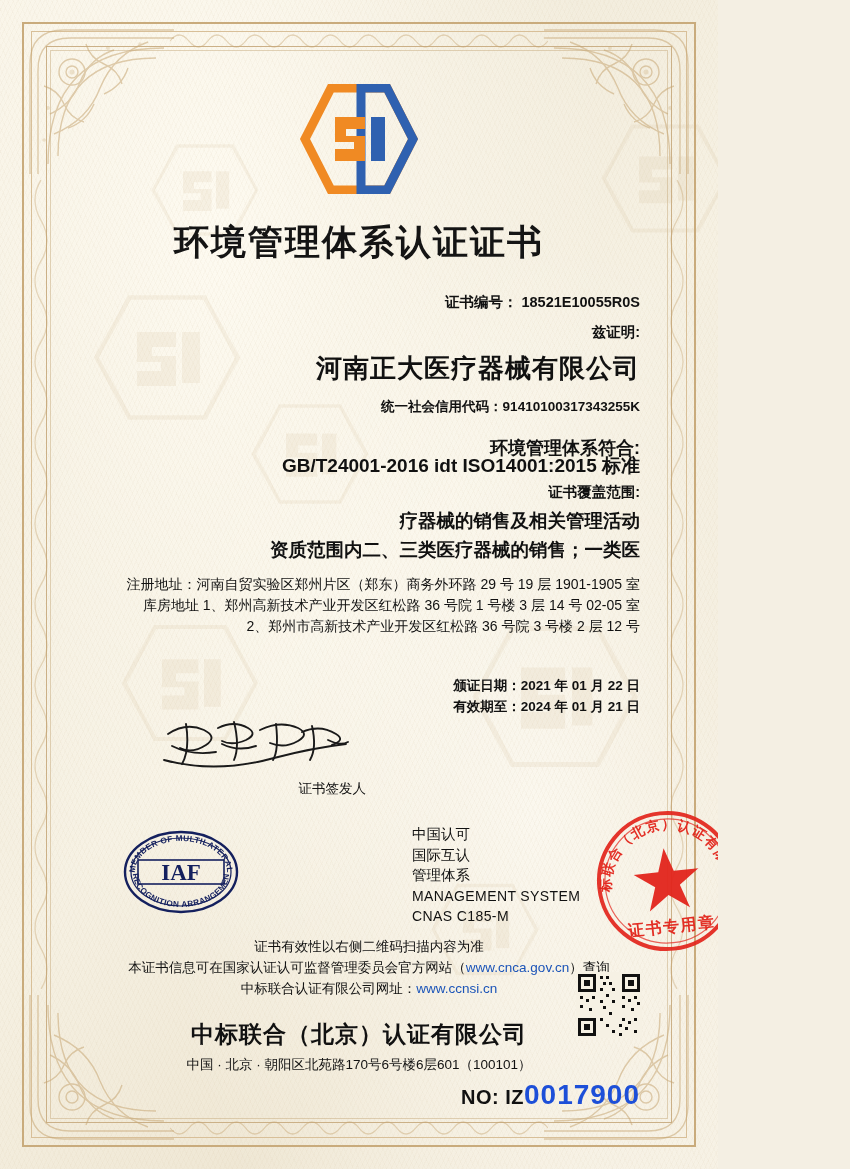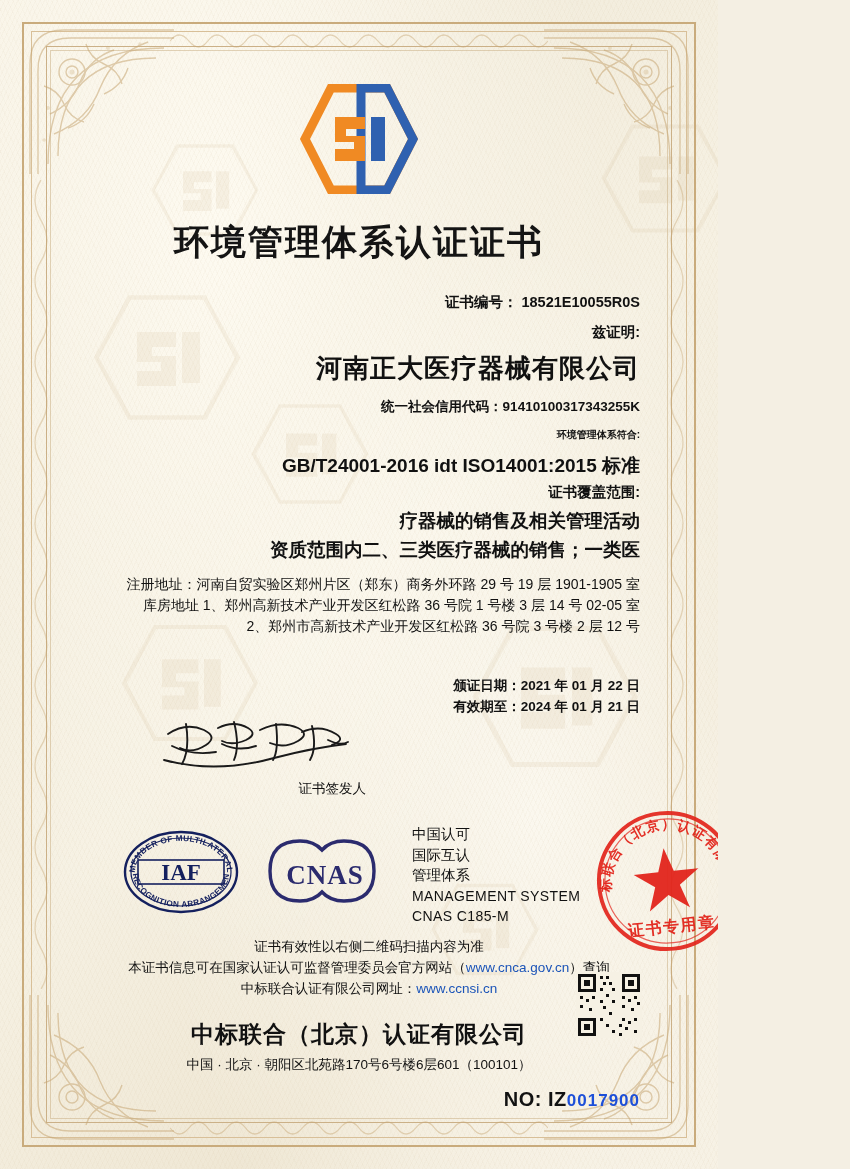--- a/index.html
+++ b/index.html
@@ -159,23 +159,23 @@
     position: absolute;
     top: 342px;
     right: 18px;
     font-size: 13.5px;
     font-weight: bold;
     color: #111;
   }
 
   .conform-label {
     position: absolute;
-    top: 372px;
-    right: 18px;
-    font-size: 10px;
+    top: 380px;
+    right: 18px;
+    font-size: 18px;
     font-weight: bold;
     color: #111;
   }
 
   .standard {
     position: absolute;
     top: 397px;
     right: 18px;
     font-size: 19px;
     font-weight: bold;
@@ -336,21 +336,21 @@
     position: absolute;
     right: 18px;
     bottom: 2px;
     font-size: 20px;
     font-weight: bold;
     color: #111;
     letter-spacing: 0.5px;
   }
   .serial .num {
     color: #1d4fd8;
-    font-size: 17px;
+    font-size: 28px;
     letter-spacing: 1px;
     margin-top: 40px;
   }
 </style>
 </head>
 <body>
 
 <div class="certificate">
 
   <div class="paper-texture"></div>
@@ -599,26 +599,20 @@
             <textPath href="#iafTop" startOffset="50%" text-anchor="middle">MEMBER OF MULTILATERAL</textPath>
           </text>
           <text font-size="8.2" font-family="Liberation Sans, sans-serif" fill="#14205e" font-weight="bold" letter-spacing="0.4">
             <textPath href="#iafBottom" startOffset="50%" text-anchor="middle">RECOGNITION ARRANGEMEN</textPath>
           </text>
           <rect x="16" y="34" width="86" height="24" fill="none" stroke="#14205e" stroke-width="1.6"></rect>
           <text x="59" y="54" font-size="23" font-family="Liberation Serif, serif" font-weight="bold" fill="#14205e" text-anchor="middle">IAF</text>
         </svg>
       </div>
 
-      <div class="cnas-mark">
-        <svg width="126" height="74" viewBox="0 0 126 74" aria-hidden="true">
-          <path d="M8 37 q0 -30 30 -30 q14 0 22 9 q8 -9 22 -9 q30 0 30 30 q0 30 -30 30 q-14 0 -22 -9 q-8 9 -22 9 q-30 0 -30 -30 z" fill="none" stroke="#2b2b6e" stroke-width="3.4"></path>
-          <text x="63" y="50" font-size="27" font-family="Liberation Serif, serif" font-weight="bold" fill="#2b2b6e" text-anchor="middle" letter-spacing="1">CNAS</text>
-        </svg>
-      </div>
 
       <div class="cnas-text">
         <div>中国认可</div>
         <div>国际互认</div>
         <div>管理体系</div>
         <div class="latin">MANAGEMENT  SYSTEM</div>
         <div class="latin">CNAS C185-M</div>
       </div>
 
       <div class="seal">

